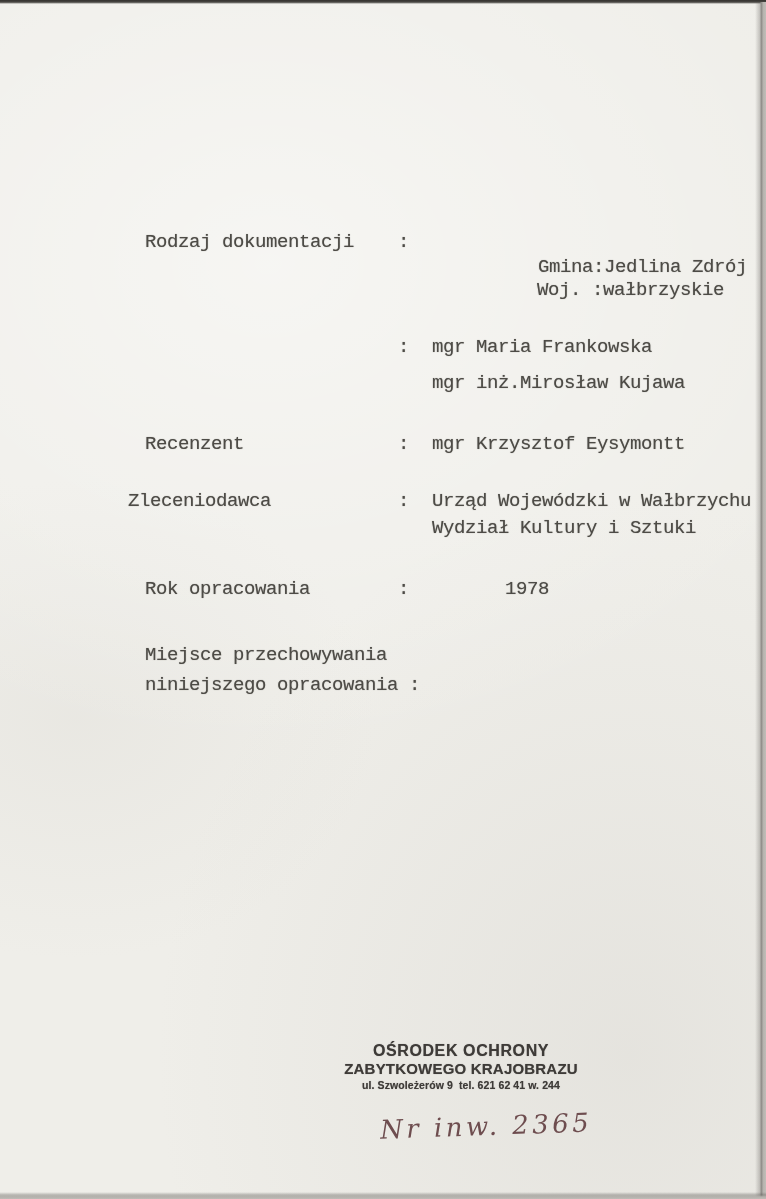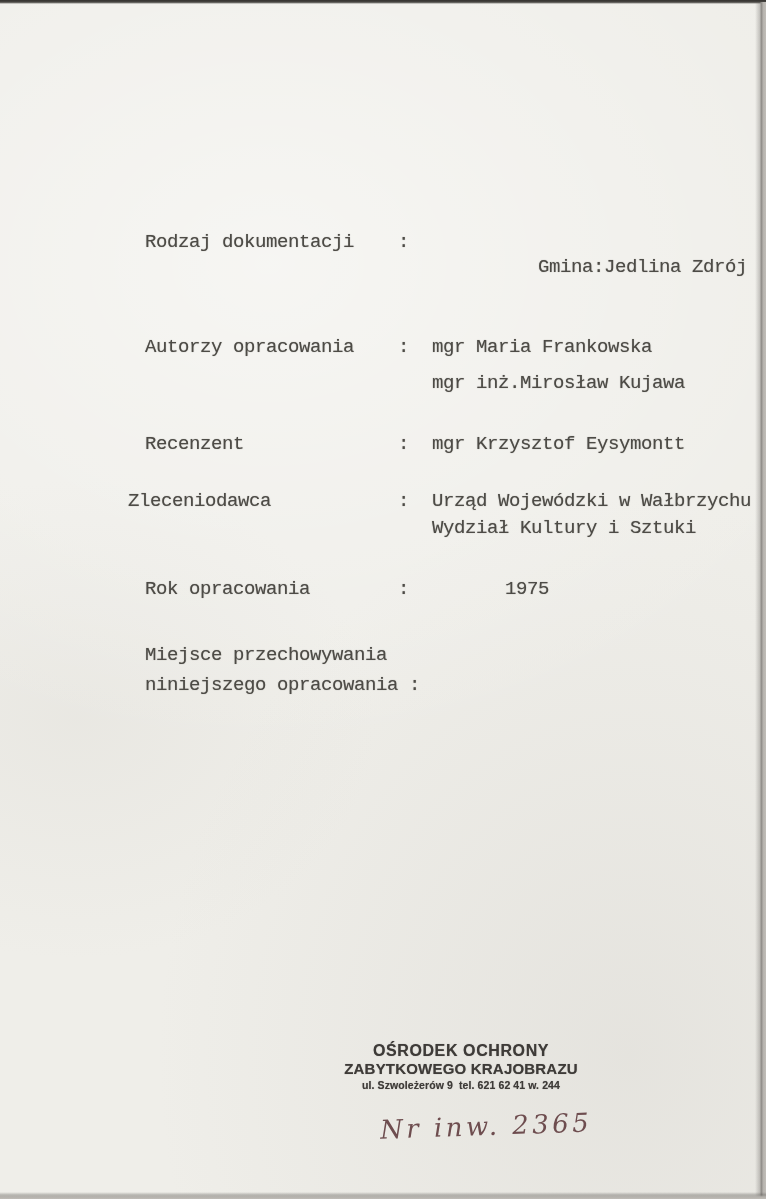--- a/index.html
+++ b/index.html
@@ -84,38 +84,38 @@
 
 <div class="scan">
 
   <div class="edge-top"></div>
   <div class="edge-right"></div>
   <div class="edge-bottom"></div>
 
   <span class="t" style="left:145px;top:232px">Rodzaj dokumentacji</span>
   <span class="t" style="left:398px;top:232px">:</span>
   <span class="t" style="left:538px;top:257px">Gmina:Jedlina Zdrój</span>
+  <span class="t" style="left:537px;top:280px">Woj. :wałbrzyskie</span>
 
-  <span class="t" style="left:145px;top:337px">Autorzy opracowania</span>
   <span class="t" style="left:398px;top:337px">:</span>
   <span class="t" style="left:432px;top:337px">mgr Maria Frankowska</span>
   <span class="t" style="left:432px;top:373px">mgr inż.Mirosław Kujawa</span>
 
   <span class="t" style="left:145px;top:434px">Recenzent</span>
   <span class="t" style="left:398px;top:434px">:</span>
   <span class="t" style="left:432px;top:434px">mgr Krzysztof Eysymontt</span>
 
   <span class="t" style="left:128px;top:491px">Zleceniodawca</span>
   <span class="t" style="left:398px;top:491px">:</span>
   <span class="t" style="left:432px;top:491px">Urząd Wojewódzki w Wałbrzychu</span>
   <span class="t" style="left:432px;top:518px">Wydział Kultury i Sztuki</span>
 
   <span class="t" style="left:145px;top:579px">Rok opracowania</span>
   <span class="t" style="left:398px;top:579px">:</span>
-  <span class="t" style="left:505px;top:579px">1975</span>
+  <span class="t" style="left:505px;top:579px">1978</span>
 
   <span class="t" style="left:145px;top:645px">Miejsce przechowywania</span>
   <span class="t" style="left:145px;top:675px">niniejszego opracowania :</span>
 
   <div class="stamp">
     <div class="stamp-org1">OŚRODEK OCHRONY</div>
     <div class="stamp-org2">ZABYTKOWEGO KRAJOBRAZU</div>
     <div class="stamp-address">ul. Szwoleżerów 9  tel. 621 62 41 w. 244</div>
   </div>
 

